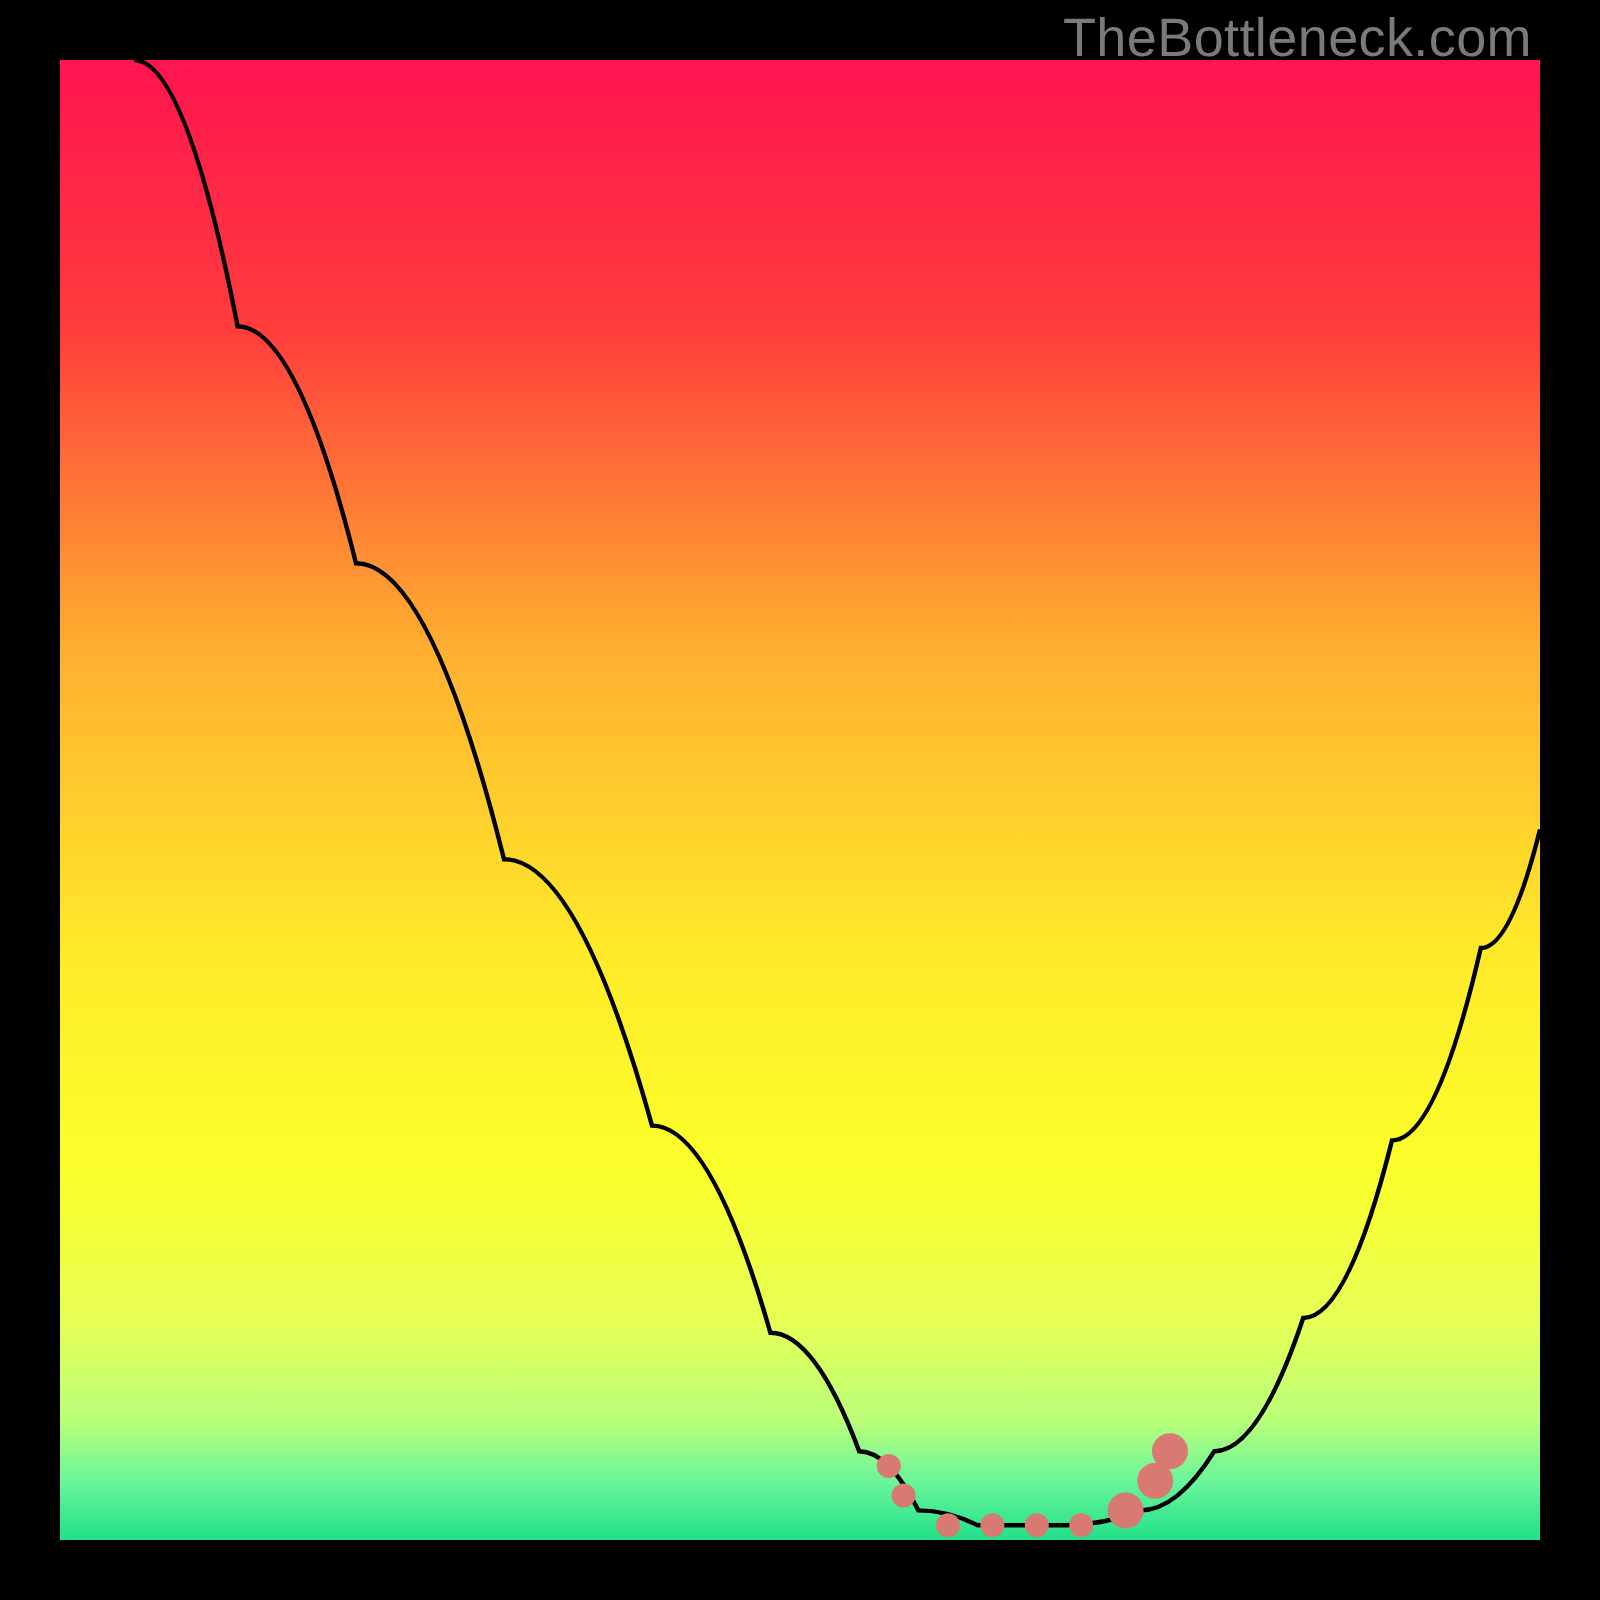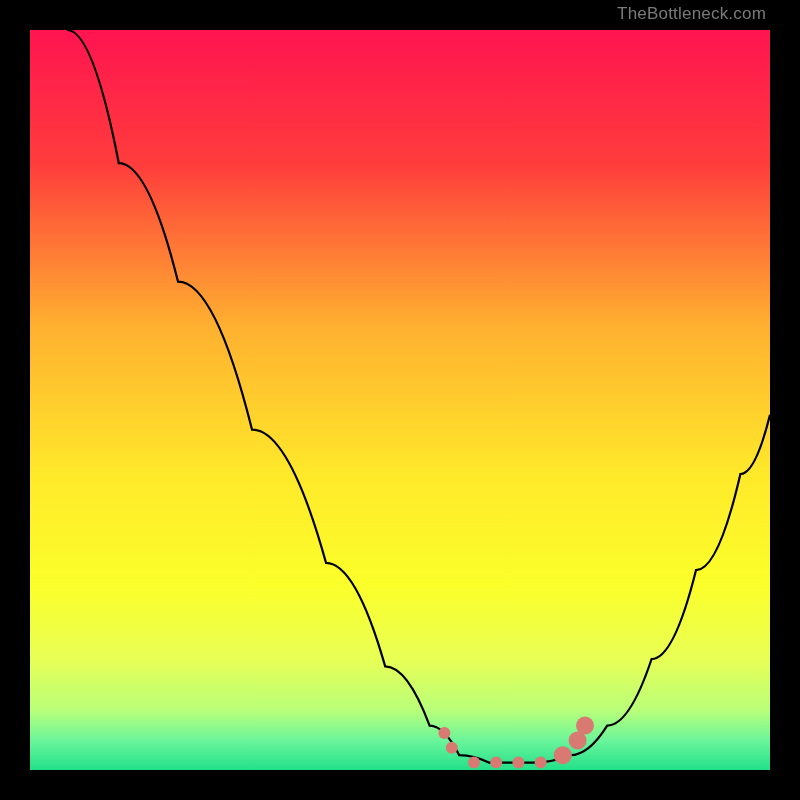--- a/index.html
+++ b/index.html
@@ -24,21 +24,21 @@
     top: 0;
     width: 740px;
     height: 740px;
   }
   .watermark {
     position: absolute;
     top: 4px;
     right: 34px;
     color: #7a7a7a;
     font-family: Arial, Helvetica, sans-serif;
-    font-size: 17px;
+    font-size: 27px;
     letter-spacing: 0.2px;
   }
   svg {
     display: block;
   }
 </style>
 </head>
 <body>
 
 <div class="frame">

